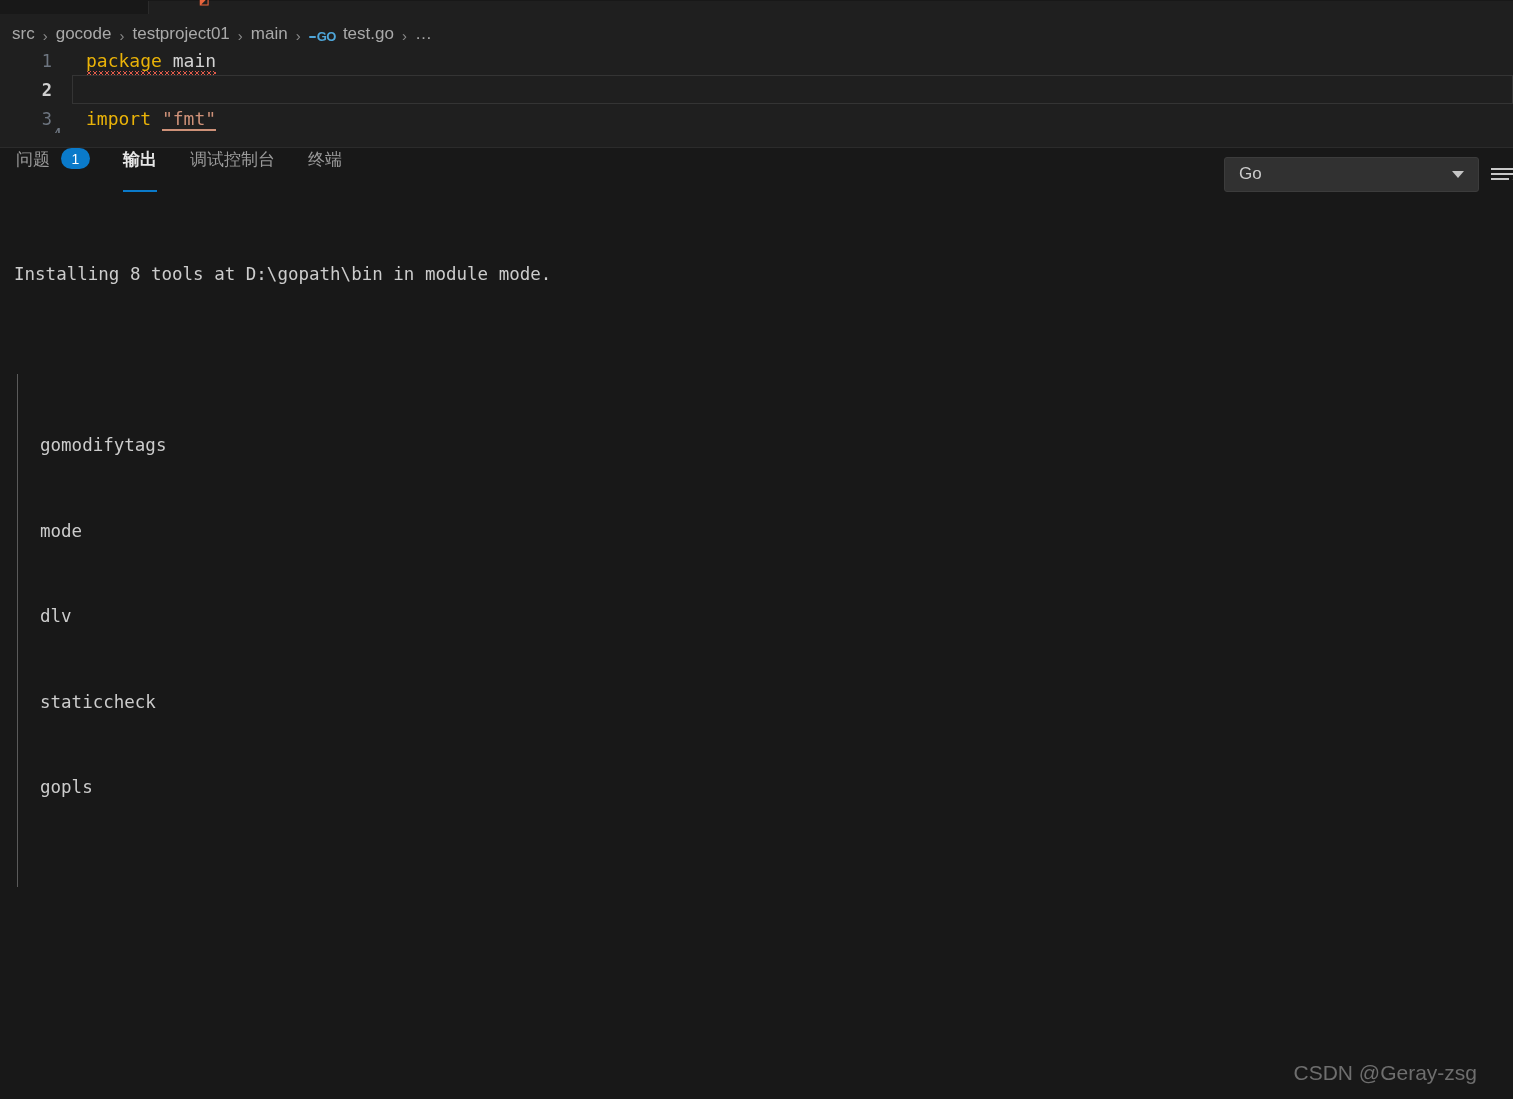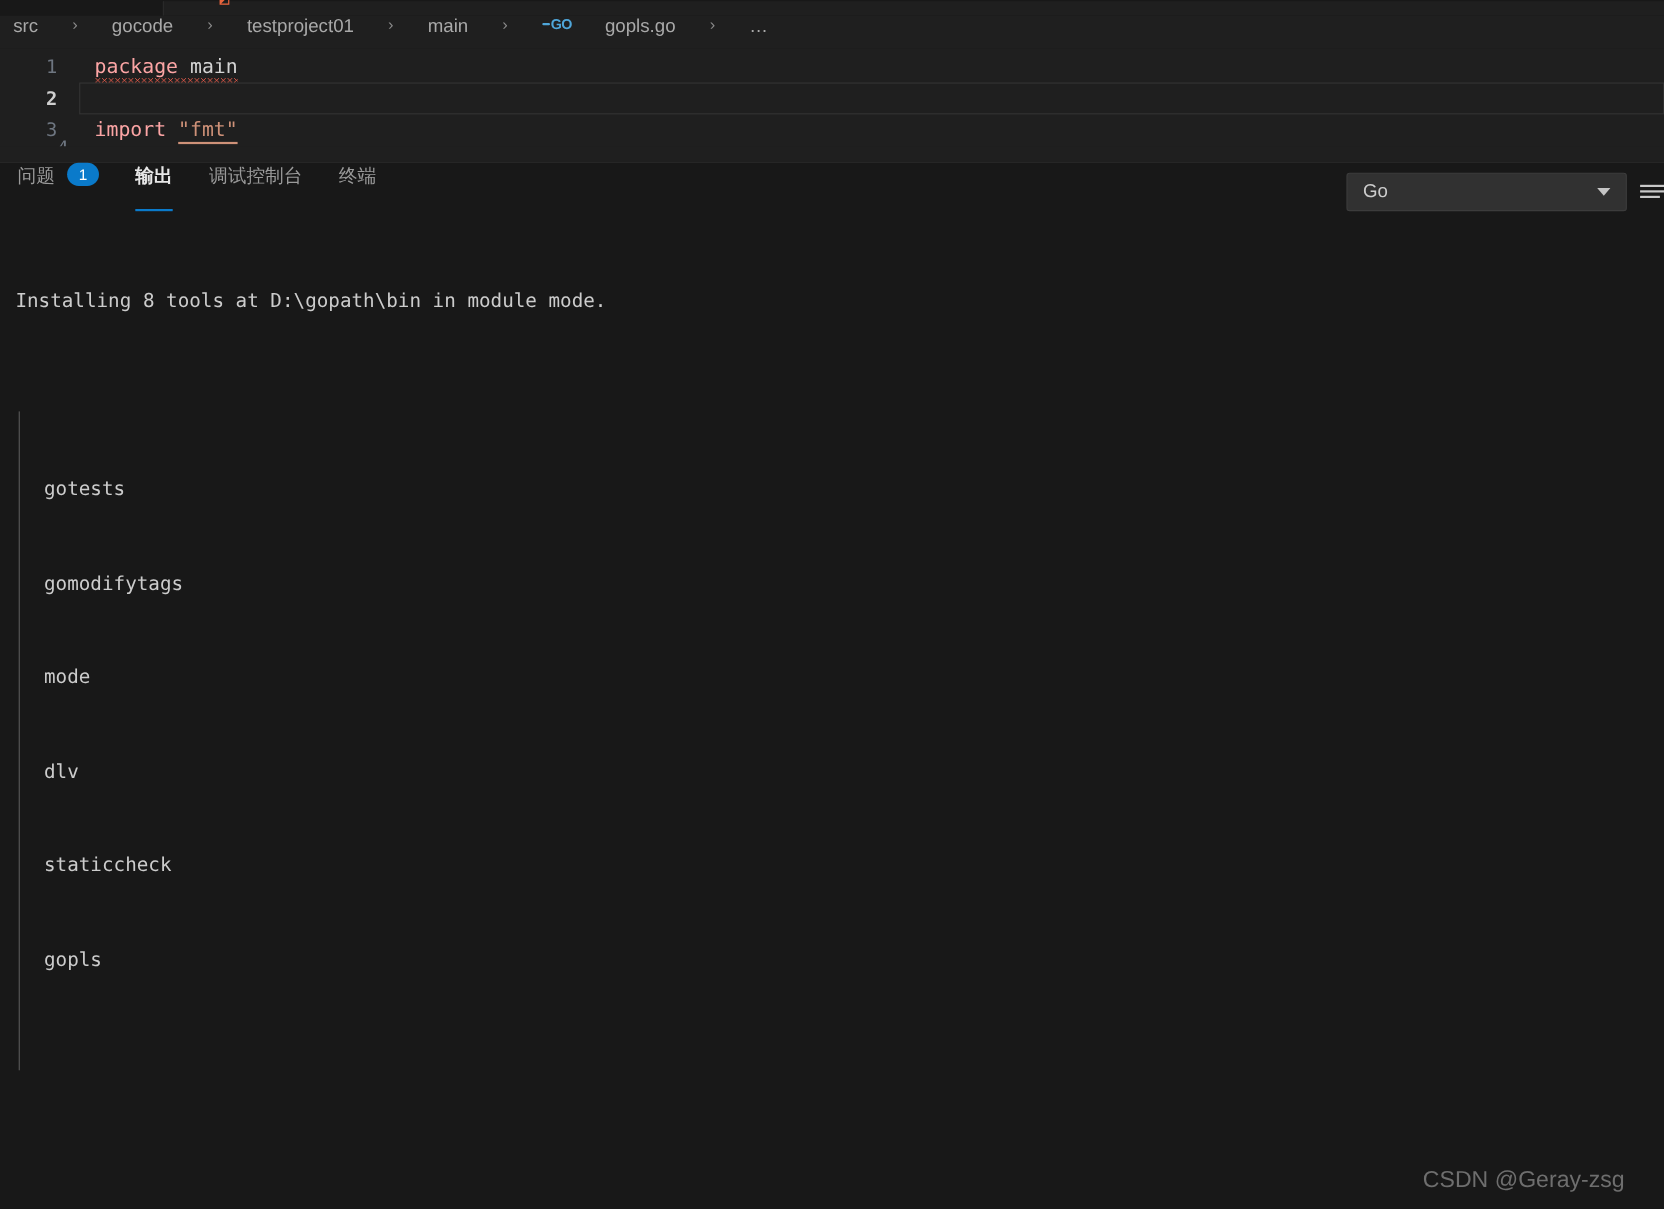--- a/index.html
+++ b/index.html
@@ -51,27 +51,26 @@
     color: #e8643c;
     font-size: 11px;
     font-weight: bold;
     line-height: 1;
   }
 
   
   .breadcrumb {
     height: 30px;
     display: flex;
-    align-items: flex-start;
+    align-items: flex-end;
     padding-left: 12px;
     font-size: 17px;
     color: #a0a0a0;
     background: #1f1f1f;
     white-space: nowrap;
-    gap: 23px;
   }
   .crumb { color: #a9a9a9; }
   .crumb-sep {
     color: #8a8a8a;
     margin: 0 8px;
     font-size: 15px;
   }
   .go-badge {
     display: inline-flex;
     align-items: center;
@@ -125,21 +124,21 @@
     font-family: "DejaVu Sans Mono", monospace;
     flex: 0 0 52px;
   }
   .lnum.cur { color: #cfcfcf; font-weight: bold; }
   .ltext {
     margin-left: 34px;
     white-space: pre;
     position: relative;
     z-index: 2;
   }
-  .kw { color: #fca5a5; }
+  .kw { color: #eab308; }
   .plain { color: #d4d4d4; }
   .str { color: #ce9178; }
   .squig {
     position: absolute;
     left: 0;
     bottom: -4px;
     height: 4px;
     width: 100%;
     background-image:
       linear-gradient(45deg, transparent 45%, #e05a4a 45%, #e05a4a 55%, transparent 55%),
@@ -316,21 +315,21 @@
     <span class="crumb">gocode</span>
     <span class="crumb-sep">›</span>
     <span class="crumb">testproject01</span>
     <span class="crumb-sep">›</span>
     <span class="crumb">main</span>
     <span class="crumb-sep">›</span>
     <span class="go-badge">
         <span class="dash"></span>
         <span>GO</span>
       </span>
-    <span class="crumb">gopls.go</span>
+    <span class="crumb">test.go</span>
     <span class="crumb-sep">›</span>
     <span class="crumb">…</span>
   </div>
 
   <div class="code-area">
     <div class="code-line">
       <span class="lnum">1</span>
       <span class="ltext"><span class="kw">package</span> <span class="plain">main</span><span class="squig"></span></span>
     </div>
     <div class="code-line active">
@@ -376,21 +375,20 @@
         <i></i>
         <span class="clear-x">✕</span>
       </div>
     </div>
   </div>
 
   <div class="output">
     <div class="out-line">Installing 8 tools at D:\gopath\bin in module mode.</div>
 
     <div class="indent-block">
-      <div class="out-line">gotests</div>
       <div class="out-line">gomodifytags</div>
       <div class="out-line">mode</div>
       <div class="out-line">dlv</div>
       <div class="out-line">staticcheck</div>
       <div class="out-line">gopls</div>
       
     </div>
 
     
 

